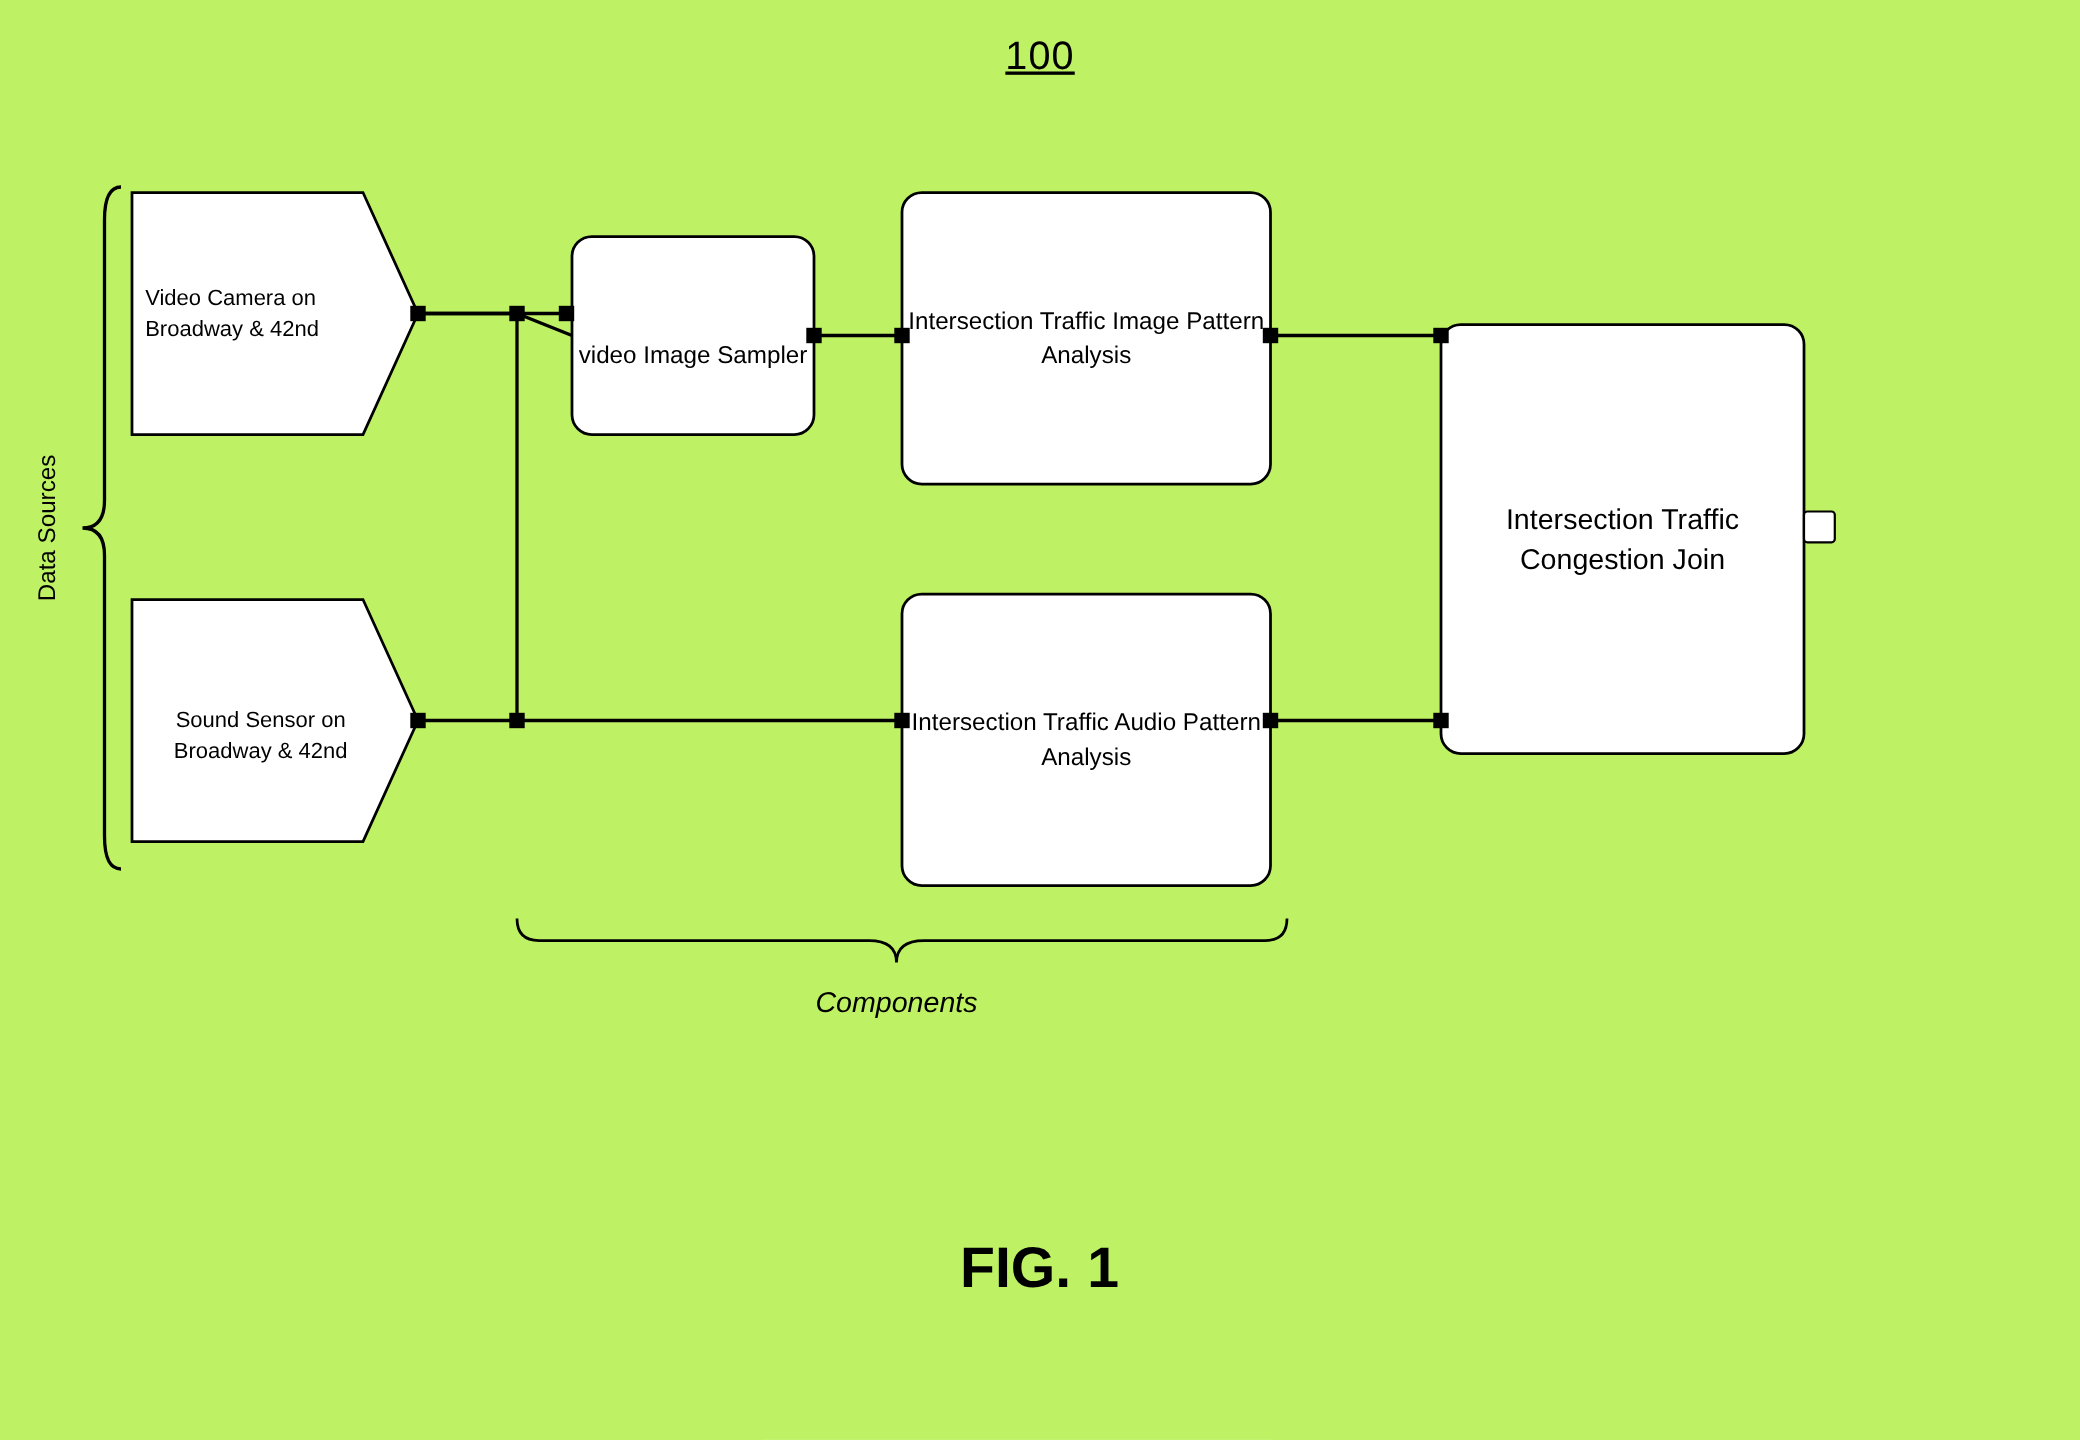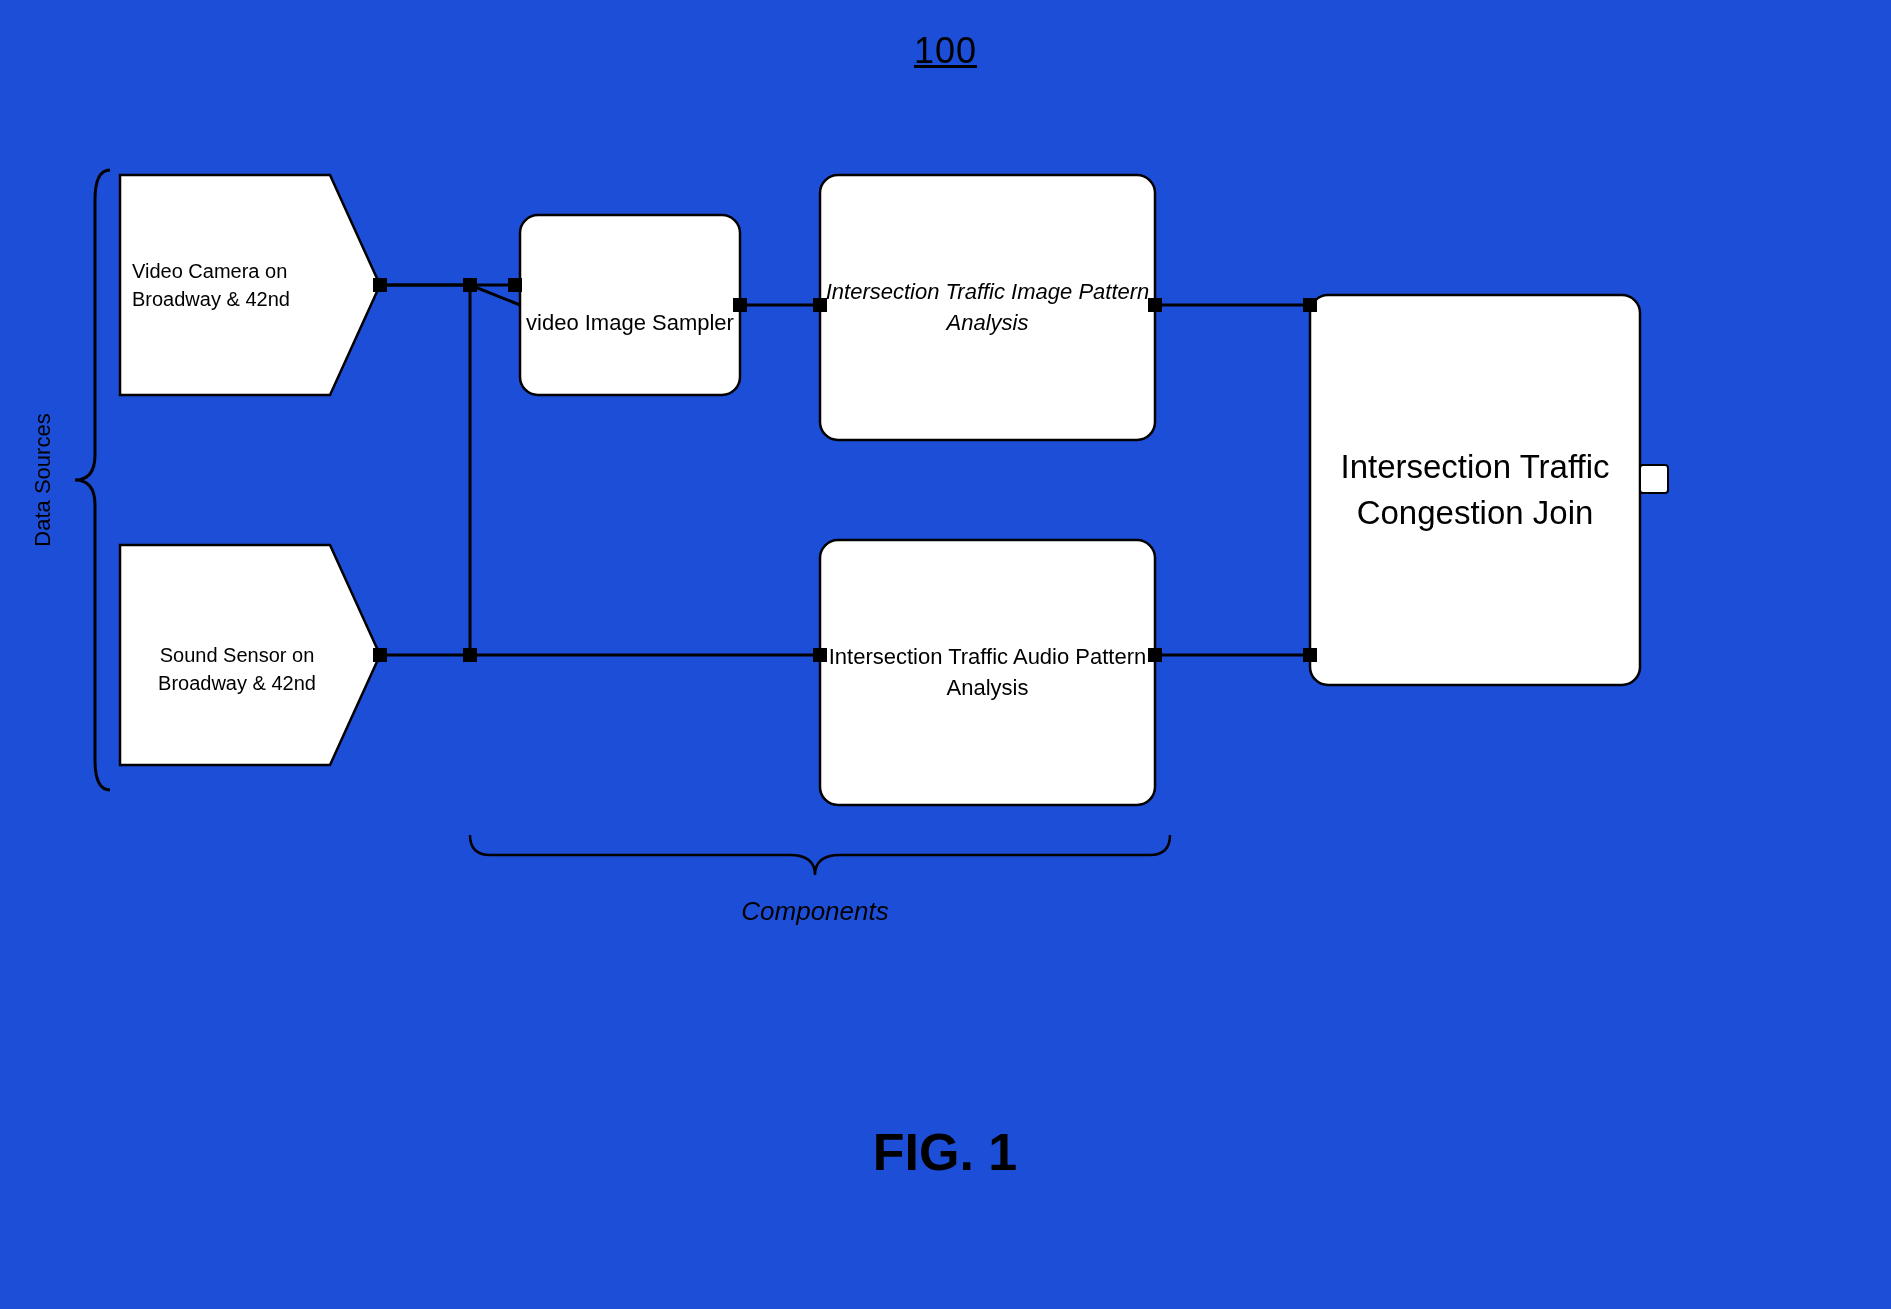--- a/index.html
+++ b/index.html
@@ -10,21 +10,21 @@
       width: 1891px;
       height: 1309px;
       overflow: hidden;
       position: relative;
     }
 
     .page {
       width: 1891px;
       height: 1309px;
       position: relative;
-      background: #1d4ed8;
+      background: #bef264;
     }
 
     
     .fig-number {
       position: absolute;
       top: 30px;
       left: 50%;
       transform: translateX(-50%);
       font-size: 36px;
       font-weight: normal;
@@ -62,35 +62,35 @@
 
     <rect x="520" y="215" width="220" height="180" rx="18" ry="18" fill="white" stroke="#000" stroke-width="2.5"></rect>
     <foreignObject x="522" y="218" width="216" height="176">
       <div xmlns="http://www.w3.org/1999/xhtml" style="width:100%;height:100%;display:flex;align-items:center;justify-content:center;text-align:center;font-size:22px;font-family:Arial;line-height:1.4;margin-top:17px;">
         video Image Sampler
       </div>
     </foreignObject>
 
     <rect x="820" y="175" width="335" height="265" rx="18" ry="18" fill="white" stroke="#000" stroke-width="2.5"></rect>
     <foreignObject x="825" y="180" width="325" height="255">
-      <div xmlns="http://www.w3.org/1999/xhtml" style="width:100%;height:100%;display:flex;align-items:center;justify-content:center;text-align:center;font-size:22px;font-family:Arial;line-height:1.4;font-style:italic;">
+      <div xmlns="http://www.w3.org/1999/xhtml" style="width:100%;height:100%;display:flex;align-items:center;justify-content:center;text-align:center;font-size:22px;font-family:Arial;line-height:1.4;">
         Intersection Traffic Image Pattern Analysis
       </div>
     </foreignObject>
 
     <rect x="820" y="540" width="335" height="265" rx="18" ry="18" fill="white" stroke="#000" stroke-width="2.5"></rect>
     <foreignObject x="825" y="545" width="325" height="255">
       <div xmlns="http://www.w3.org/1999/xhtml" style="width:100%;height:100%;display:flex;align-items:center;justify-content:center;text-align:center;font-size:22px;font-family:Arial;line-height:1.4;">
         Intersection Traffic Audio Pattern Analysis
       </div>
     </foreignObject>
 
     <rect x="1310" y="295" width="330" height="390" rx="18" ry="18" fill="white" stroke="#000" stroke-width="2.5"></rect>
     <foreignObject x="1315" y="300" width="320" height="380">
-      <div xmlns="http://www.w3.org/1999/xhtml" style="width:100%;height:100%;display:flex;align-items:center;justify-content:center;text-align:center;font-size:33px;font-family:Arial;line-height:1.4;">
+      <div xmlns="http://www.w3.org/1999/xhtml" style="width:100%;height:100%;display:flex;align-items:center;justify-content:center;text-align:center;font-size:26px;font-family:Arial;line-height:1.4;">
         Intersection Traffic Congestion Join
       </div>
     </foreignObject>
 
     <rect x="1640" y="465" width="28" height="28" rx="3" ry="3" fill="white" stroke="#000" stroke-width="2"></rect>
 
     <rect x="373" y="278" width="14" height="14" fill="#000"></rect>
 
     <line x1="380" y1="285" x2="470" y2="285" stroke="#000" stroke-width="3"></line>
 

